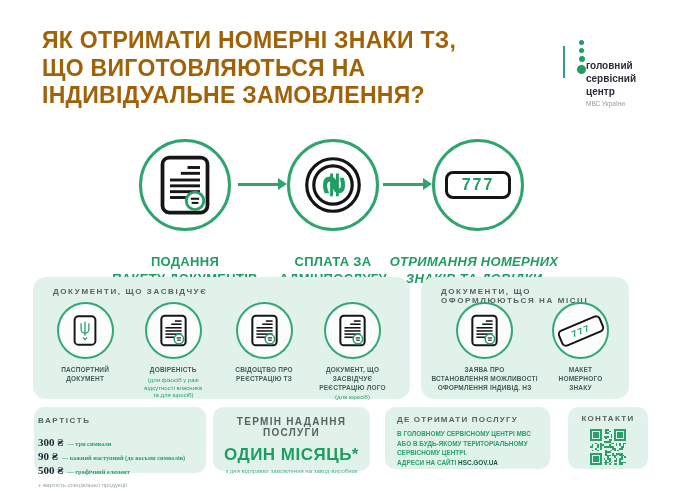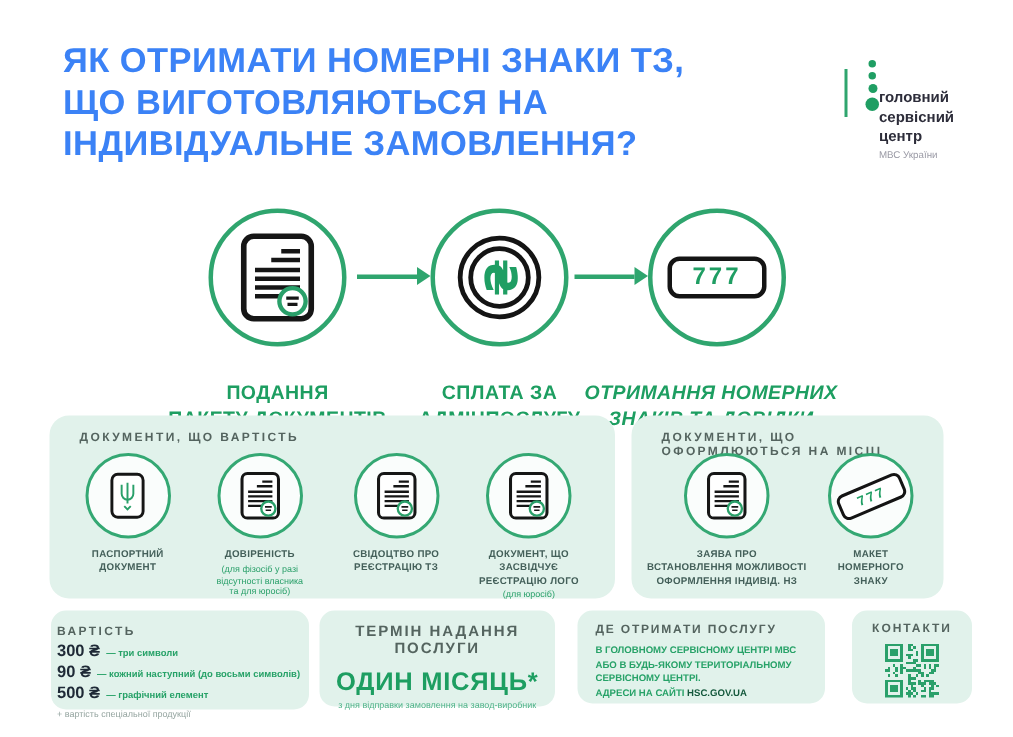--- a/index.html
+++ b/index.html
@@ -2,21 +2,21 @@
 <html><head>
 <meta charset="utf-8">
 <style>
   html,body{margin:0;padding:0;background:#fff;}
   .page{position:relative;width:675px;height:491px;background:#ffffff;overflow:hidden;
         font-family:"Liberation Sans","DejaVu Sans",sans-serif;}
   .ml{white-space:pre-line;}
 
   
   .title{position:absolute;left:42px;top:27px;width:530px;font-size:23px;font-weight:bold;
-         color:#3b82f6;line-height:1.2;letter-spacing:.3px;}
+         color:#a16207;line-height:1.2;letter-spacing:.3px;}
   .logo-divider{position:absolute;left:563px;top:46px;width:2px;height:32px;background:#2fa56e;}
   .logo{position:absolute;left:577px;top:38px;display:flex;}
   .logo-dots{display:flex;flex-direction:column;align-items:center;gap:3px;padding-top:2px;}
   .logo-dots i{display:block;border-radius:50%;background:#1f9e63;}
   .logo-dots i:nth-child(1){width:5px;height:5px;}
   .logo-dots i:nth-child(2){width:5px;height:5px;}
   .logo-dots i:nth-child(3){width:6px;height:6px;}
   .logo-dots i:nth-child(4){width:9px;height:9px;}
   .logo-text{margin-top:21px;}
   .logo-line{font-size:10px;font-weight:bold;color:#2d2d3a;line-height:1.3;}
@@ -46,21 +46,21 @@
   .item{display:flex;flex-direction:column;align-items:center;text-align:center;}
   .item-circle{width:57px;height:57px;box-sizing:border-box;border:2.5px solid #34a873;border-radius:50%;
                background:#fafdfc;display:flex;align-items:center;justify-content:center;flex:none;}
   .g-doc-sm{width:27px;height:33px;}
   .g-pass{width:26px;height:33px;}
   .item-label{margin-top:7px;font-size:6.5px;font-weight:bold;color:#44605a;line-height:1.35;letter-spacing:.2px;}
   .item-note{margin-top:2px;font-size:6px;color:#2aa06a;line-height:1.3;}
 
   
   .bpanel{position:absolute;top:407px;background:#e1f2eb;border-radius:10px;box-sizing:border-box;}
-  .price-rows{margin-top:3px;}
+  .price-rows{margin-top:11px;font-family:Liberation Serif, serif;}
   .price-row{display:flex;align-items:baseline;gap:4px;line-height:1.2;margin-top:1px;}
   .price-amount{font-size:11px;font-weight:bold;color:#1e2936;}
   .price-desc{font-size:6.3px;font-weight:bold;color:#27a268;}
   .price-footnote{margin-top:4px;font-size:6px;color:#95a5a0;}
   .term-value{margin-top:7px;font-size:17px;font-weight:bold;color:#1d9e61;letter-spacing:.5px;}
   .term-note{margin-top:3px;font-size:6px;color:#4fb389;}
   .where-body{margin-top:5px;font-size:6.4px;font-weight:bold;color:#27a268;line-height:1.5;}
   .where-site{color:#15593d;}
   .qr-wrap{margin:6px auto 0;width:36px;height:36px;}
 </style>
@@ -116,21 +116,21 @@
   </div>
 
   <div class="step-label ml" style="left:110px;width:150px;">ПОДАННЯ
 ПАКЕТУ ДОКУМЕНТІВ</div>
   <div class="step-label ml" style="left:258px;width:150px;">СПЛАТА ЗА
 АДМІНПОСЛУГУ</div>
   <div class="step-label ml" style="left:389px;width:170px;font-style:italic;">ОТРИМАННЯ НОМЕРНИХ
 ЗНАКІВ ТА ДОВІДКИ</div>
 
   <div class="panel" style="left:33px;top:277px;width:377px;height:122px;">
-    <div class="panel-header ph-abs">ДОКУМЕНТИ, ЩО ВАРТІСТЬ</div>
+    <div class="panel-header ph-abs">ДОКУМЕНТИ, ЩО ЗАСВІДЧУЄ</div>
     <div class="items" style="padding:0 12px;justify-content:space-between;">
       <div class="item" style="width:84px;">
         <div class="item-circle">
             <div class="g-pass"><svg viewBox="0 0 60 72" style="width:100%;height:100%">
                 <rect x="6" y="3" width="48" height="66" rx="9" fill="#fff" stroke="#161616" stroke-width="4.5"></rect>
                 <path d="M21 19 v14 a9 9 0 0 0 18 0 v-14" fill="none" stroke="#2aa06a" stroke-width="3"></path>
                 <path d="M30 16 v32 M25 52 l5 5 l5 -5" fill="none" stroke="#2aa06a" stroke-width="3"></path>
               </svg></div>
           </div>
         <div class="item-label ml">ПАСПОРТНИЙ

